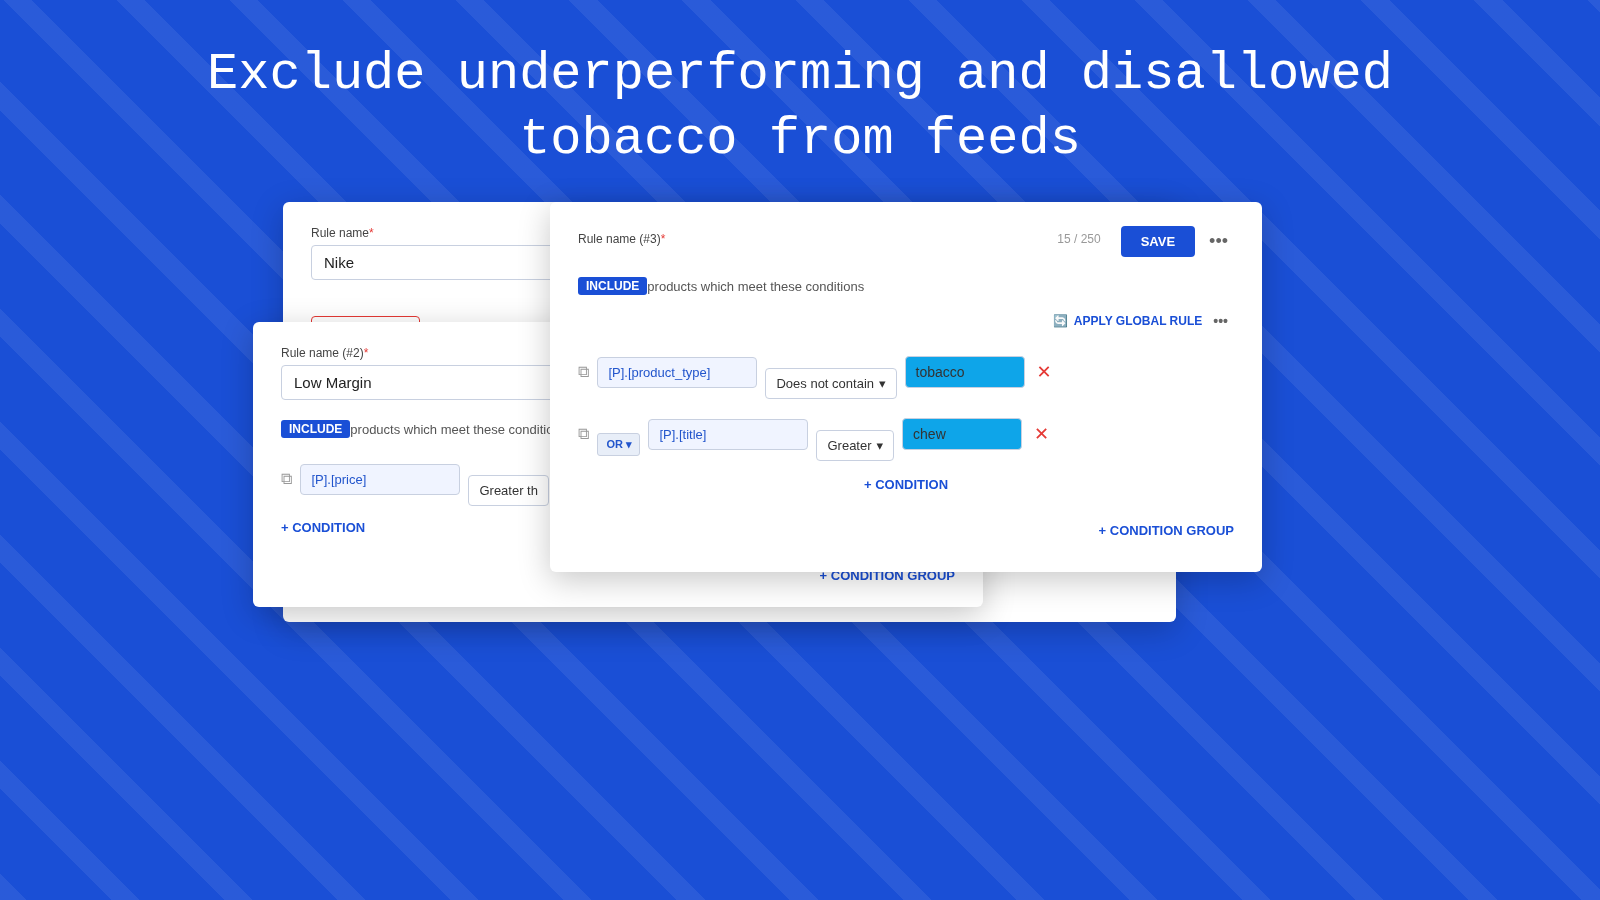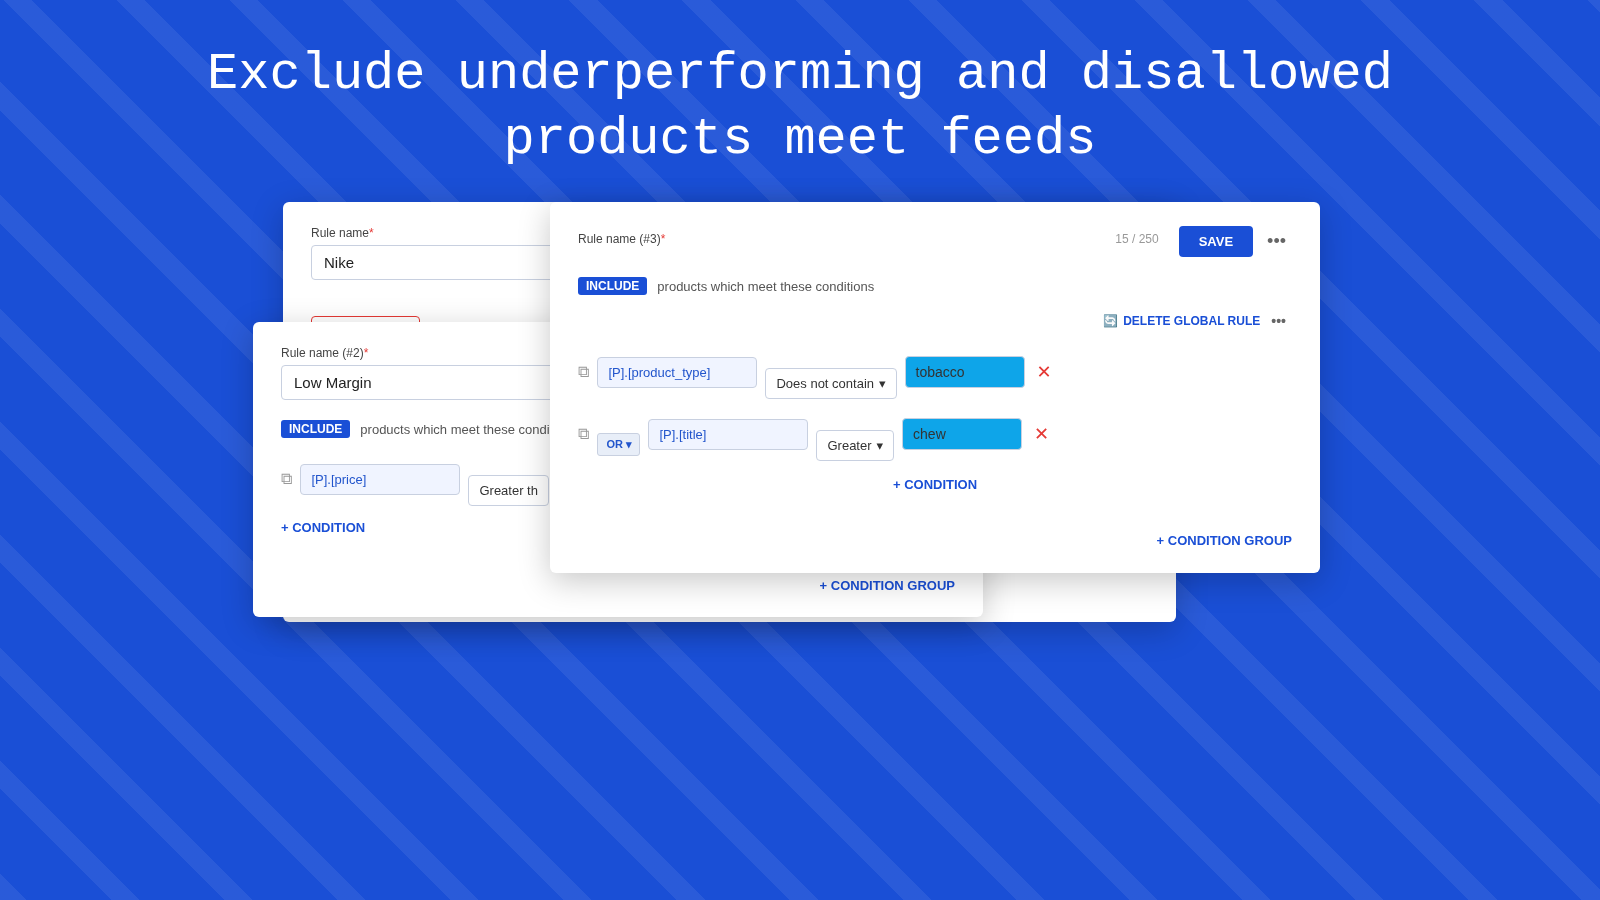--- a/index.html
+++ b/index.html
@@ -72,21 +72,21 @@
       left: 83px;
       width: 730px;
       min-height: 280px;
       z-index: 3;
     }
     
     .card-3 {
       position: absolute;
       top: 0;
       left: 380px;
-      width: 770px;
+      width: 712px;
       min-height: 370px;
       z-index: 4;
     }
     .form-label {
       font-size: 12px;
       color: #444;
       margin-bottom: 5px;
       font-weight: 500;
     }
     .form-label .required { color: #e53935; }
@@ -153,21 +153,20 @@
       padding: 8px 20px;
       font-size: 13px;
       font-weight: 700;
       border-radius: 4px;
       cursor: pointer;
     }
     .action-group { display: flex; gap: 10px; align-items: center; }
     .section-label {
       display: flex;
       align-items: center;
-      gap: 10px;
       margin: 20px 0 14px 0;
       font-size: 13px;
       color: #555;
     }
     .badge-include {
       background: #1a4fd6;
       color: #fff;
       font-size: 12px;
       font-weight: 700;
       border-radius: 3px;
@@ -232,21 +231,21 @@
       display: inline-block;
     }
     .add-condition-group {
       color: #1a4fd6;
       font-size: 13px;
       font-weight: 600;
       cursor: pointer;
       display: inline-block;
       text-align: right;
       float: right;
-      margin-top: 24px;
+      margin-top: 14px;
     }
     .card-3-header {
       display: flex;
       justify-content: space-between;
       align-items: center;
       margin-bottom: 12px;
     }
     .card-3-title-group {
       display: flex;
       flex-direction: column;
@@ -300,21 +299,21 @@
       margin-top: 18px;
     }
   </style>
 </head>
 <body>
 
 <div class="bg-pattern"></div>
 
 <div class="headline">
   <span>Exclude underperforming and disallowed</span><br>
-  <span>products meet feeds</span>
+  <span>tobacco from feeds</span>
 </div>
 
 <div class="cards-area" style="height:580px; position:relative; margin:0 auto; width:1260px;">
 
   <div class="card card-1">
     <div class="form-label">
       <span>Rule name</span><span class="required">*</span>
     </div>
     <input class="rule-name-input" type="text" value="Nike" style="">
     <div class="char-count">4 / 250</div>
@@ -392,21 +391,21 @@
       </div>
     </div>
 
     <div class="section-label">
       <span class="badge-include">INCLUDE</span>
       <span>products which meet these conditions</span>
     </div>
 
     <div class="apply-global">
       <span>🔄</span>
-      <span>DELETE GLOBAL RULE</span>
+      <span>APPLY GLOBAL RULE</span>
       <span class="three-dot" style="font-size:14px;">•••</span>
     </div>
 
     <div class="condition-row">
       <span class="copy-icon">⧉</span>
       <span class="condition-field">[P].[product_type]</span>
       <span class="condition-operator">
         <span>Does not contain</span>
         <span>▾</span>
       </span>

